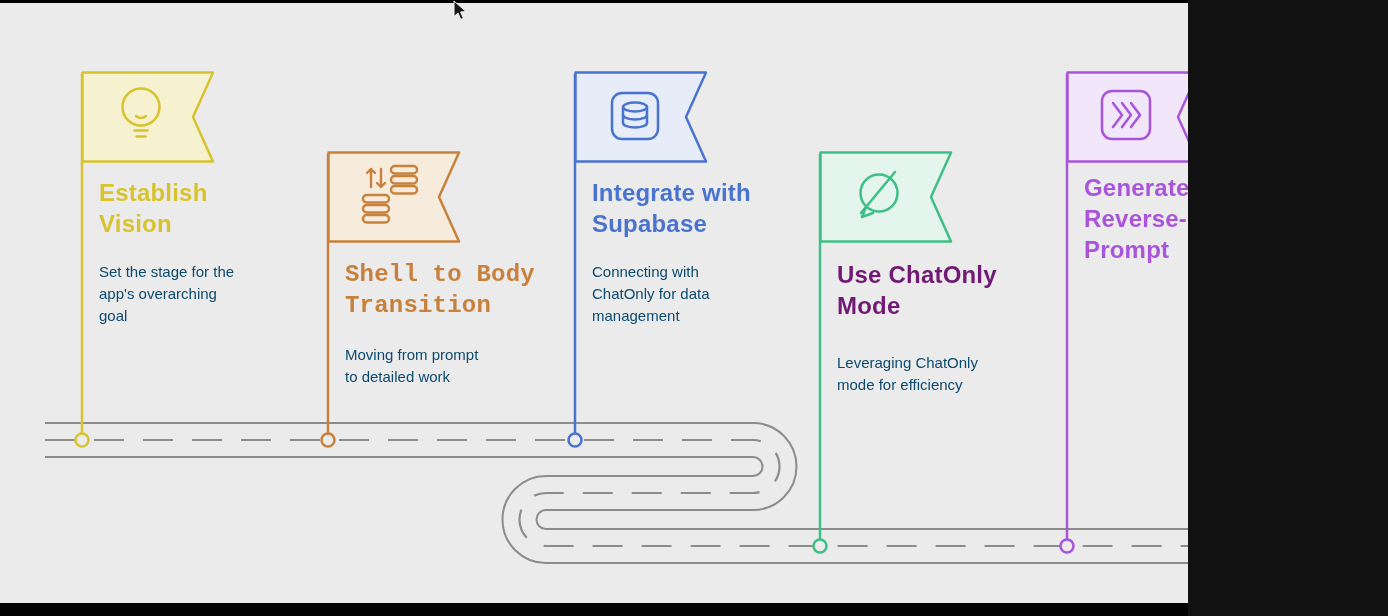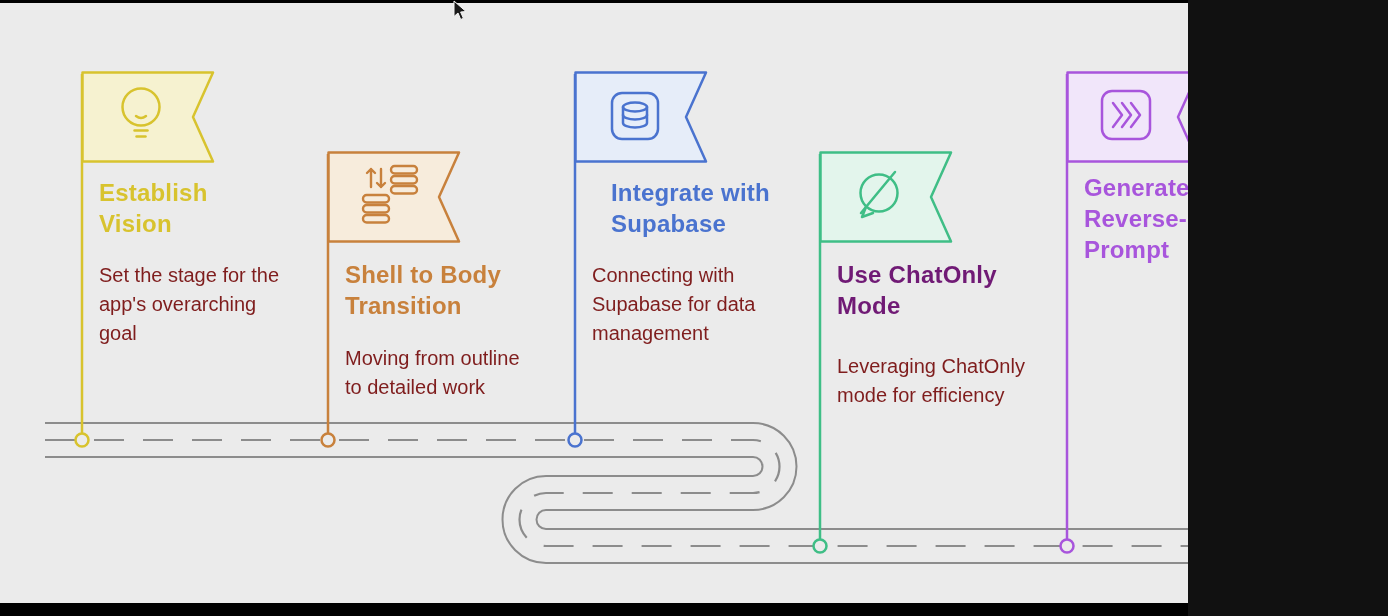--- a/index.html
+++ b/index.html
@@ -15,21 +15,21 @@
   .bar.bottom { bottom:0; height:13px; }
   .layer { position:absolute; left:0; top:0; z-index:1; }
   .flag { position:absolute; z-index:3; }
   .m-title {
     position:absolute; z-index:4;
     font-weight:700; font-size:24px; line-height:1.3;
     white-space:pre-line; letter-spacing:0.2px; width:240px;
   }
   .m-desc {
     position:absolute; z-index:4;
-    font-size:20px; line-height:1.45; color:#7f1d1d;
+    font-size:15px; line-height:1.45; color:#0c4a6e;
     white-space:pre-line; width:250px;
   }
   .cursor { position:absolute; z-index:40; }
 </style>
 </head>
 <body>
 
 <div class="canvas">
 
   <div class="bar top"></div>
@@ -78,40 +78,40 @@
       <rect x="64" y="15" width="26" height="7.5" rx="3.7"></rect>
       <rect x="64" y="25" width="26" height="7.5" rx="3.7"></rect>
       <rect x="64" y="35" width="26" height="7.5" rx="3.7"></rect>
       <rect x="36" y="44" width="26" height="7.5" rx="3.7"></rect>
       <rect x="36" y="54" width="26" height="7.5" rx="3.7"></rect>
       <rect x="36" y="64" width="26" height="7.5" rx="3.7"></rect>
       <path d="M44 36 V18 M40 22 l4 -4 l4 4"></path>
       <path d="M54 18 V36 M50 32 l4 4 l4 -4"></path>
     </g>
   </svg>
-  <div class="m-title" style="left: 345px; top: 259px; color: rgb(200, 129, 60);">Shell to Body
+  <div class="m-title" style="left: 345px; top: 259px; color: rgb(200, 129, 60); font-family: Liberation Mono, monospace;">Shell to Body
 Transition</div>
-  <div class="m-desc" style="left:345px; top:344px">Moving from outline
+  <div class="m-desc" style="left:345px; top:344px">Moving from prompt
 to detailed work</div>
 
   <svg class="flag" style="left:574px; top:71px" width="134" height="92" viewBox="0 0 134 92">
     <g fill="#e6edf9">
       <polygon stroke-width="2.5" stroke-linejoin="round" points="1.5,1.5 132,1.5 112,46 132,90.5 1.5,90.5" stroke="#4a73cf"></polygon>
     </g>
     <g fill="none" stroke-width="2.5" stroke-linecap="round" stroke-linejoin="round" stroke="#4a73cf">
       <rect x="38" y="22" width="46" height="46" rx="10"></rect>
       <ellipse cx="61" cy="36" rx="12" ry="4.5"></ellipse>
       <path d="M49 36 V52 a12 4.5 0 0 0 24 0 V36"></path>
       <path d="M49 44 a12 4.5 0 0 0 24 0"></path>
     </g>
   </svg>
-  <div class="m-title" style="left: 592px; top: 177px; color: rgb(74, 115, 207); margin-left: 19px;">Integrate with
+  <div class="m-title" style="left: 592px; top: 177px; color: rgb(74, 115, 207);">Integrate with
 Supabase</div>
   <div class="m-desc" style="left:592px; top:261px">Connecting with
-Supabase for data
+ChatOnly for data
 management</div>
 
   <svg class="flag" style="left:819px; top:151px" width="134" height="92" viewBox="0 0 134 92">
     <g fill="#e3f5ec">
       <polygon stroke-width="2.5" stroke-linejoin="round" points="1.5,1.5 132,1.5 112,46 132,90.5 1.5,90.5" stroke="#3fbe86"></polygon>
     </g>
     <g fill="none" stroke-width="2.5" stroke-linecap="round" stroke-linejoin="round" stroke="#3fbe86">
       <circle cx="60" cy="42" r="18.5"></circle>
       <path d="M47 56 l-4 10 l11 -4"></path>
       <path d="M76 21 L42 62"></path>

